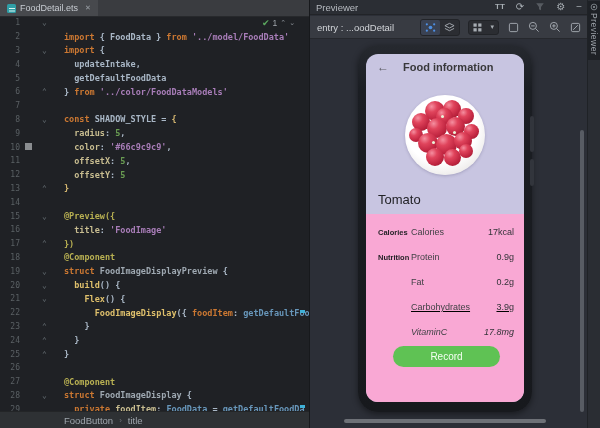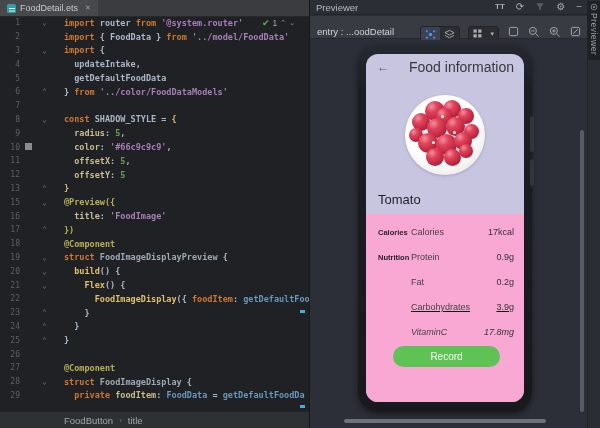--- a/index.html
+++ b/index.html
@@ -39,21 +39,21 @@
   
   .previewer{position:absolute;left:310px;top:0;width:290px;height:428px;background:#2c2f37;}
   .p-header{position:absolute;left:0;top:0;width:278px;height:15px;background:#2b2e34;
             border-bottom:1px solid #222428;display:flex;align-items:center;
             padding:0 6px;box-sizing:border-box;color:#b6bac0;font-size:9.5px;}
   .p-header .spacer{flex:1;}
   .hicon{color:#a7adb3;font-size:10px;margin-left:11px;line-height:1;cursor:pointer;}
   .hicon.tt{font-size:8px;font-weight:bold;}
   .hicon.dim svg{opacity:.55}
   .p-toolbar{position:absolute;left:0;top:16px;width:278px;height:23px;background:#383b42;
-             border-bottom:1px solid #26282d;display:flex;align-items:flex-start;
+             border-bottom:1px solid #26282d;display:flex;align-items:center;
              padding:10px 7px;box-sizing:border-box;color:#d2d5d9;font-size:9.5px;}
   .p-toolbar .spacer{flex:1;}
   .btn-group{display:flex;align-items:center;background:#2b2d32;border:1px solid #222428;
              border-radius:3px;margin-left:8px;}
   .tbtn{padding:2px 4px;display:flex;align-items:center;gap:2px;cursor:pointer;}
   .tbtn.active{background:#3a4253;border-radius:2px;}
   .ticon{margin-left:9px;cursor:pointer;display:flex;align-items:center;}
   .chev{color:#a7adb3;font-size:7px;}
   .p-canvas{position:absolute;left:0;top:40px;width:278px;height:388px;background:#2c2f37;}
   .h-scroll{position:absolute;left:34px;bottom:5px;width:202px;height:4px;background:#6e7177;border-radius:2px;cursor:pointer;}
@@ -66,21 +66,21 @@
   .phone{position:absolute;left:48px;top:5px;width:174px;height:367px;border-radius:20px;
          background:linear-gradient(180deg,#26292f 0%,#1b1e23 12%,#17191d 100%);
          box-shadow:0 2px 6px rgba(0,0,0,.45);}
   .side-btn{position:absolute;right:-2px;width:4px;border-radius:2px;background:#32353c;}
   .side-btn.b1{top:71px;height:36px;}
   .side-btn.b2{top:114px;height:27px;}
   .screen{position:absolute;left:8px;top:9px;width:158px;height:348px;border-radius:12px;
           background:#c8c5e1;overflow:hidden;}
   .ph-header{position:absolute;left:0;top:0;width:100%;height:26px;display:flex;align-items:center;}
   .back{margin-left:11px;color:#5c5c66;font-size:12px;cursor:pointer;}
-  .ph-title{margin-left:20px;color:#38383a;font-size:14px;font-weight:normal;}
+  .ph-title{margin-left:14px;color:#38383a;font-size:11px;font-weight:bold;}
   .plate{position:absolute;left:39px;top:41px;width:80px;height:80px;border-radius:50%;
          background:radial-gradient(circle at 45% 40%,#ffffff 55%,#eceae9 78%,#dddad8 100%);
          box-shadow:0 1px 3px rgba(60,55,90,.25);}
   .tom{position:absolute;border-radius:50%;
        background:radial-gradient(circle at 33% 28%,#f58fa0 0%,#e0445c 28%,#c22742 62%,#8f1228 100%);}
   .speck{position:absolute;border-radius:50%;background:#e9f3d8;}
   .food-name{position:absolute;left:12px;top:138px;color:#222226;font-size:13px;}
   .sheet{position:absolute;left:0;top:160px;width:158px;height:240px;background:#f9a8d4;
          border-radius:0 0 12px 12px;}
   .nrow{position:absolute;left:0;width:158px;height:14px;display:flex;align-items:center;}
@@ -104,33 +104,34 @@
   </div>
 
   <div class="code-wrap">
     <div class="inspection">
       <span class="insp-check">✔</span>
       <span>1</span>
       <span class="insp-chev">⌃</span>
       <span class="insp-chev">⌄</span>
     </div>
     <div id="code-lines">
-        <div class="cl"><span class="ln">1</span><span class="mk"></span><span class="fd">⌄</span><span class="ct"><span class="c-k">import </span><span class="c-d">router </span><span class="c-k">from </span><span class="c-s">'@system.router'</span></span></div>
+        <div class="cl"><span class="ln">1</span><span class="mk"></span><span class="fd">⌄</span></div>
         <div class="cl"><span class="ln">2</span><span class="mk"></span><span class="fd"></span><span class="ct"><span class="c-k">import </span><span class="c-d">{ FoodData } </span><span class="c-k">from </span><span class="c-s">'../model/FoodData'</span></span></div>
         <div class="cl"><span class="ln">3</span><span class="mk"></span><span class="fd">⌄</span><span class="ct"><span class="c-k">import </span><span class="c-d">{</span></span></div>
         <div class="cl"><span class="ln">4</span><span class="mk"></span><span class="fd"></span><span class="ct"><span class="c-d">  updateIntake,</span></span></div>
         <div class="cl"><span class="ln">5</span><span class="mk"></span><span class="fd"></span><span class="ct"><span class="c-d">  getDefaultFoodData</span></span></div>
         <div class="cl"><span class="ln">6</span><span class="mk"></span><span class="fd">⌃</span><span class="ct"><span class="c-d">} </span><span class="c-k">from </span><span class="c-s">'../color/FoodDataModels'</span></span></div>
         <div class="cl"><span class="ln">7</span><span class="mk"></span><span class="fd"></span><span class="ct"></span></div>
         <div class="cl"><span class="ln">8</span><span class="mk"></span><span class="fd">⌄</span><span class="ct"><span class="c-k">const </span><span class="c-d">SHADOW_STYLE = </span><span class="c-b">{</span></span></div>
         <div class="cl"><span class="ln">9</span><span class="mk"></span><span class="fd"></span><span class="ct"><span class="c-p">  radius</span><span class="c-d">: </span><span class="c-n">5</span><span class="c-d">,</span></span></div>
         <div class="cl"><span class="ln">10</span><span class="mk"><span class="sq"></span></span><span class="fd"></span><span class="ct"><span class="c-p">  color</span><span class="c-d">: </span><span class="c-s">'#66c9c9c9'</span><span class="c-d">,</span></span></div>
         <div class="cl"><span class="ln">11</span><span class="mk"></span><span class="fd"></span><span class="ct"><span class="c-p">  offsetX</span><span class="c-d">: </span><span class="c-n">5</span><span class="c-d">,</span></span></div>
         <div class="cl"><span class="ln">12</span><span class="mk"></span><span class="fd"></span><span class="ct"><span class="c-p">  offsetY</span><span class="c-d">: </span><span class="c-n">5</span></span></div>
         <div class="cl"><span class="ln">13</span><span class="mk"></span><span class="fd">⌃</span><span class="ct"><span class="c-b">}</span></span></div>
+        <div class="cl"><span class="ln">14</span><span class="mk"></span><span class="fd"></span><span class="ct"></span></div>
         <div class="cl"><span class="ln">15</span><span class="mk"></span><span class="fd">⌄</span><span class="ct"><span class="c-deco">@Preview({</span></span></div>
         <div class="cl"><span class="ln">16</span><span class="mk"></span><span class="fd"></span><span class="ct"><span class="c-p">  title</span><span class="c-d">: </span><span class="c-s">'FoodImage'</span></span></div>
         <div class="cl"><span class="ln">17</span><span class="mk"></span><span class="fd">⌃</span><span class="ct"><span class="c-deco">})</span></span></div>
         <div class="cl"><span class="ln">18</span><span class="mk"></span><span class="fd"></span><span class="ct"><span class="c-deco">@Component</span></span></div>
         <div class="cl"><span class="ln">19</span><span class="mk"></span><span class="fd">⌄</span><span class="ct"><span class="c-k">struct </span><span class="c-t">FoodImageDisplayPreview </span><span class="c-d">{</span></span></div>
         <div class="cl"><span class="ln">20</span><span class="mk"></span><span class="fd">⌄</span><span class="ct"><span class="c-d">  </span><span class="c-fn">build</span><span class="c-d">() {</span></span></div>
         <div class="cl"><span class="ln">21</span><span class="mk"></span><span class="fd">⌄</span><span class="ct"><span class="c-d">    </span><span class="c-fn">Flex</span><span class="c-d">() {</span></span></div>
         <div class="cl"><span class="ln">22</span><span class="mk"></span><span class="fd"></span><span class="ct"><span class="c-d">      </span><span class="c-fn">FoodImageDisplay</span><span class="c-d">({ </span><span class="c-arg">foodItem</span><span class="c-d">: </span><span class="c-ty">getDefaultFoo</span></span></div>
         <div class="cl"><span class="ln">23</span><span class="mk"></span><span class="fd">⌃</span><span class="ct"><span class="c-d">    }</span></span></div>
         <div class="cl"><span class="ln">24</span><span class="mk"></span><span class="fd">⌃</span><span class="ct"><span class="c-d">  }</span></span></div>

